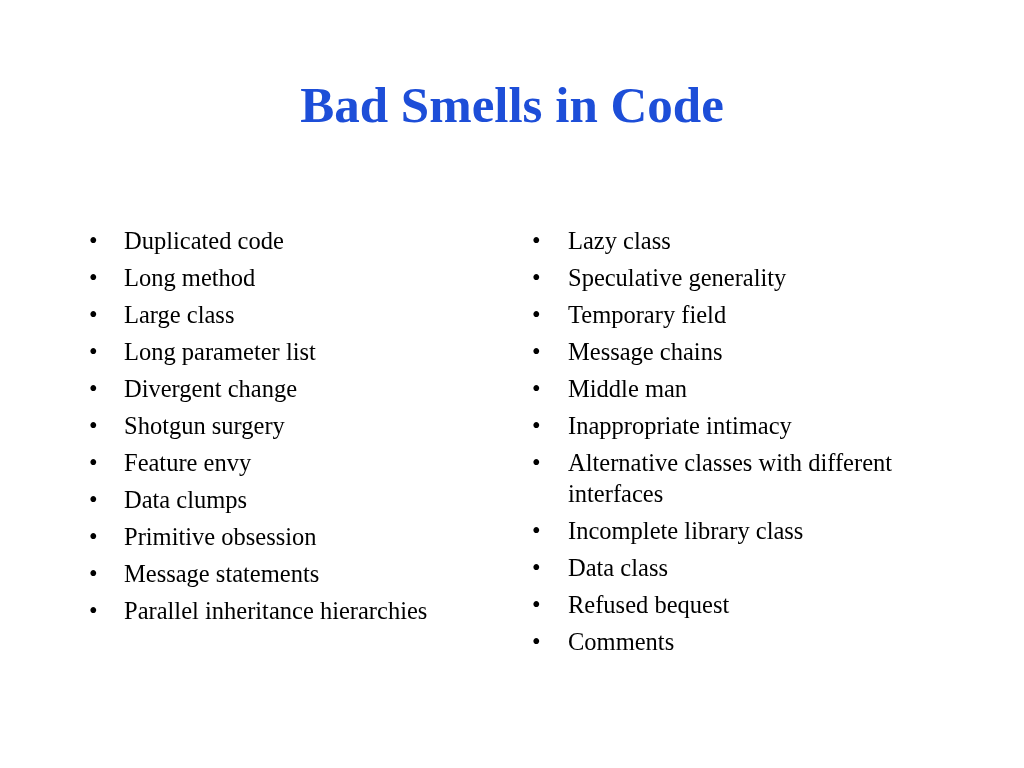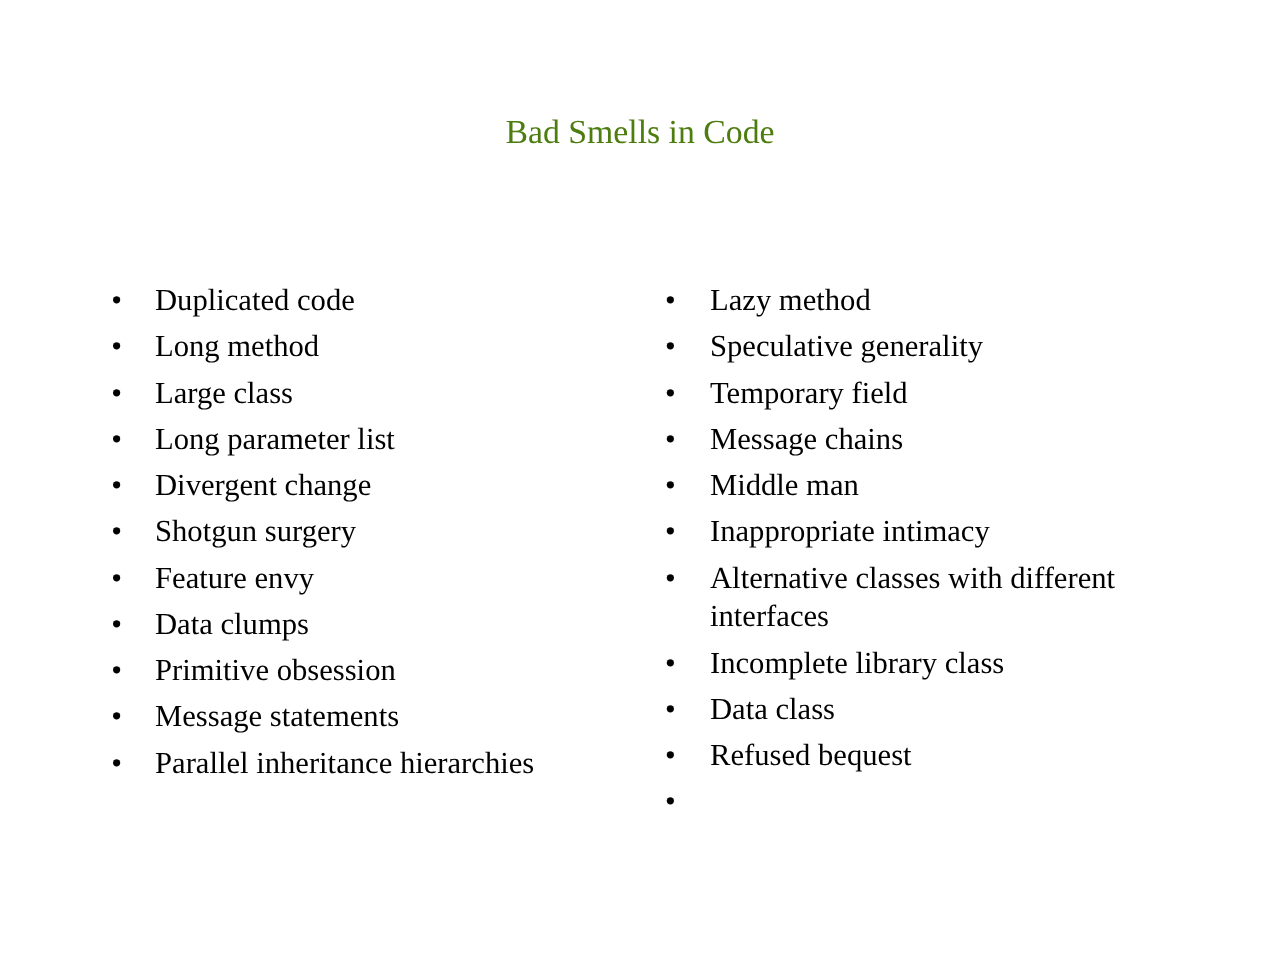--- a/index.html
+++ b/index.html
@@ -28,26 +28,26 @@
   #title-block {
     position: absolute;
     left: 0;
     top: 74px;
     width: 1024px;
     text-align: center;
   }
 
   .title-line {
     display: block;
-    font-size: 27px;
+    font-size: 51px;
     line-height: 62px;
-    font-weight: normal;
+    font-weight: bold;
     letter-spacing: 0px;
     white-space: nowrap;
-    color: #4d7c0f;
+    color: #1d4ed8;
   }
 
   
   #body-columns {
     position: absolute;
     left: 0;
     top: 225px;
     width: 1024px;
     height: 460px;
   }
@@ -159,21 +159,21 @@
             <span class="bullet-marker">•</span>
             <span class="bullet-text">Parallel inheritance hierarchies</span>
           </li>
         </ul>
     </div>
 
     <div class="column" id="column-right">
       <ul class="bullet-list" id="list-right">
           <li class="bullet-item">
             <span class="bullet-marker">•</span>
-            <span class="bullet-text">Lazy method</span>
+            <span class="bullet-text">Lazy class</span>
           </li>
           <li class="bullet-item">
             <span class="bullet-marker">•</span>
             <span class="bullet-text">Speculative generality</span>
           </li>
           <li class="bullet-item">
             <span class="bullet-marker">•</span>
             <span class="bullet-text">Temporary field</span>
           </li>
           <li class="bullet-item">
@@ -199,19 +199,20 @@
           <li class="bullet-item">
             <span class="bullet-marker">•</span>
             <span class="bullet-text">Data class</span>
           </li>
           <li class="bullet-item">
             <span class="bullet-marker">•</span>
             <span class="bullet-text">Refused bequest</span>
           </li>
           <li class="bullet-item">
             <span class="bullet-marker">•</span>
+            <span class="bullet-text">Comments</span>
           </li>
         </ul>
     </div>
 
   </div>
 
 </div>
 
 </body></html>

